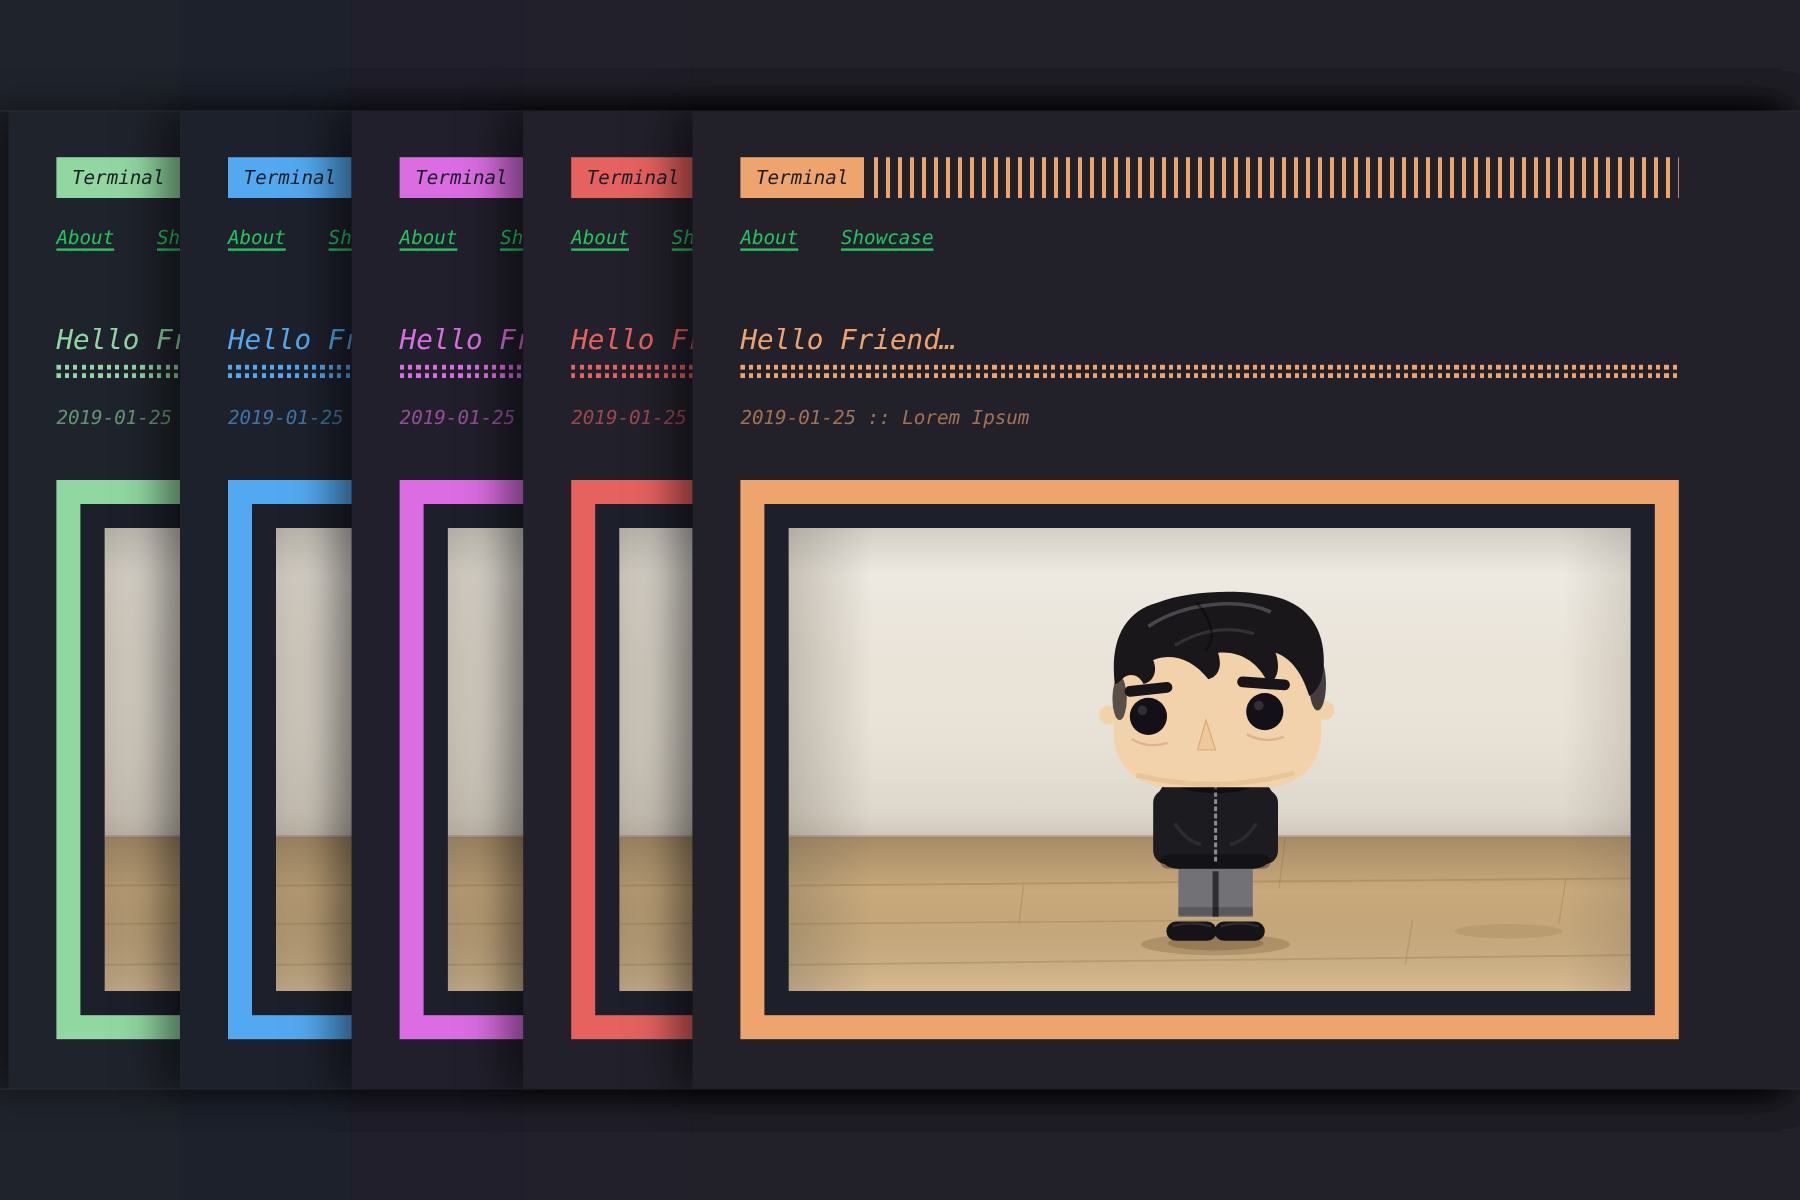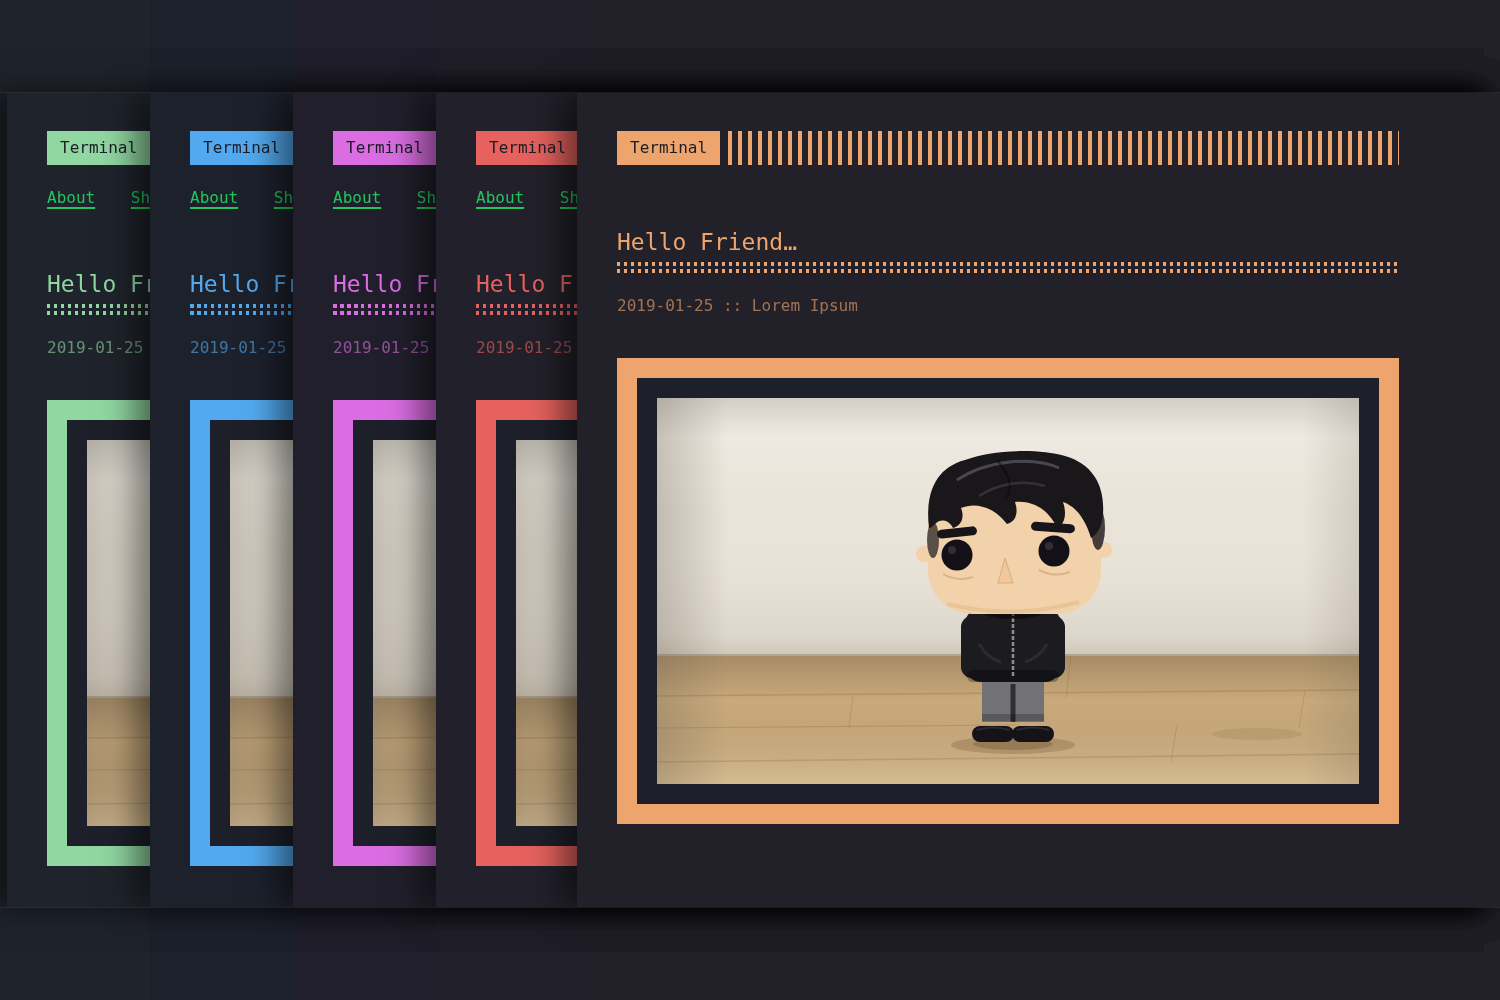--- a/index.html
+++ b/index.html
@@ -7,21 +7,21 @@
     width:1500px;height:1000px;position:relative;overflow:hidden;
     background:#1e2029;
     font-family:"DejaVu Sans Mono","Liberation Mono",monospace;
   }
   
   #bg-strips{position:absolute;inset:0;z-index:1;}
   .strip{position:absolute;top:0;bottom:0;}
   .seam{position:absolute;left:0;right:0;height:1px;background:rgba(255,255,255,.08);z-index:50;}
   #seam-top{top:92px;} #seam-bottom{top:907px;}
 
-  #stage{position:absolute;left:0;right:0;top:93px;height:814px;z-index:10;}
+  #stage{position:absolute;left:0;right:0;top:93px;height:814px;z-index:10;font-style:italic;}
   .panel{
     position:absolute;top:0;bottom:0;right:0;
     background:var(--panel-bg);
     box-shadow:-16px 0 30px rgba(0,0,0,.5);
     padding:38px 0 0 40px;box-sizing:border-box;
   }
   .panel .content{width:782px;}
 
   .logo-row{display:flex;align-items:center;height:34px;width:782px;}
   .badge{
@@ -532,20 +532,24 @@
         </div>
       </figure>
     </div>
   </section>
     <section class="panel" style="--accent: #eea46d; --panel-bg: #222129; left: 577px; z-index: 14;">
     <div class="content">
       <header class="logo-row">
         <a class="badge">Terminal</a>
         <span class="bars"></span>
       </header>
+      <nav class="nav">
+        <a class="nav-link">About</a>
+        <a class="nav-link">Showcase</a>
+      </nav>
       <h1 class="title">Hello Friend…</h1>
       <div class="dotline">
           <i></i>
           <i></i>
         </div>
       <div class="meta">2019-01-25 :: Lorem Ipsum</div>
       <figure class="frame" style="margin:44px 0 0 0;">
         <div class="photo">
           <svg viewBox="0 0 702 386" width="702" height="386" xmlns="http://www.w3.org/2000/svg">
             <defs>

